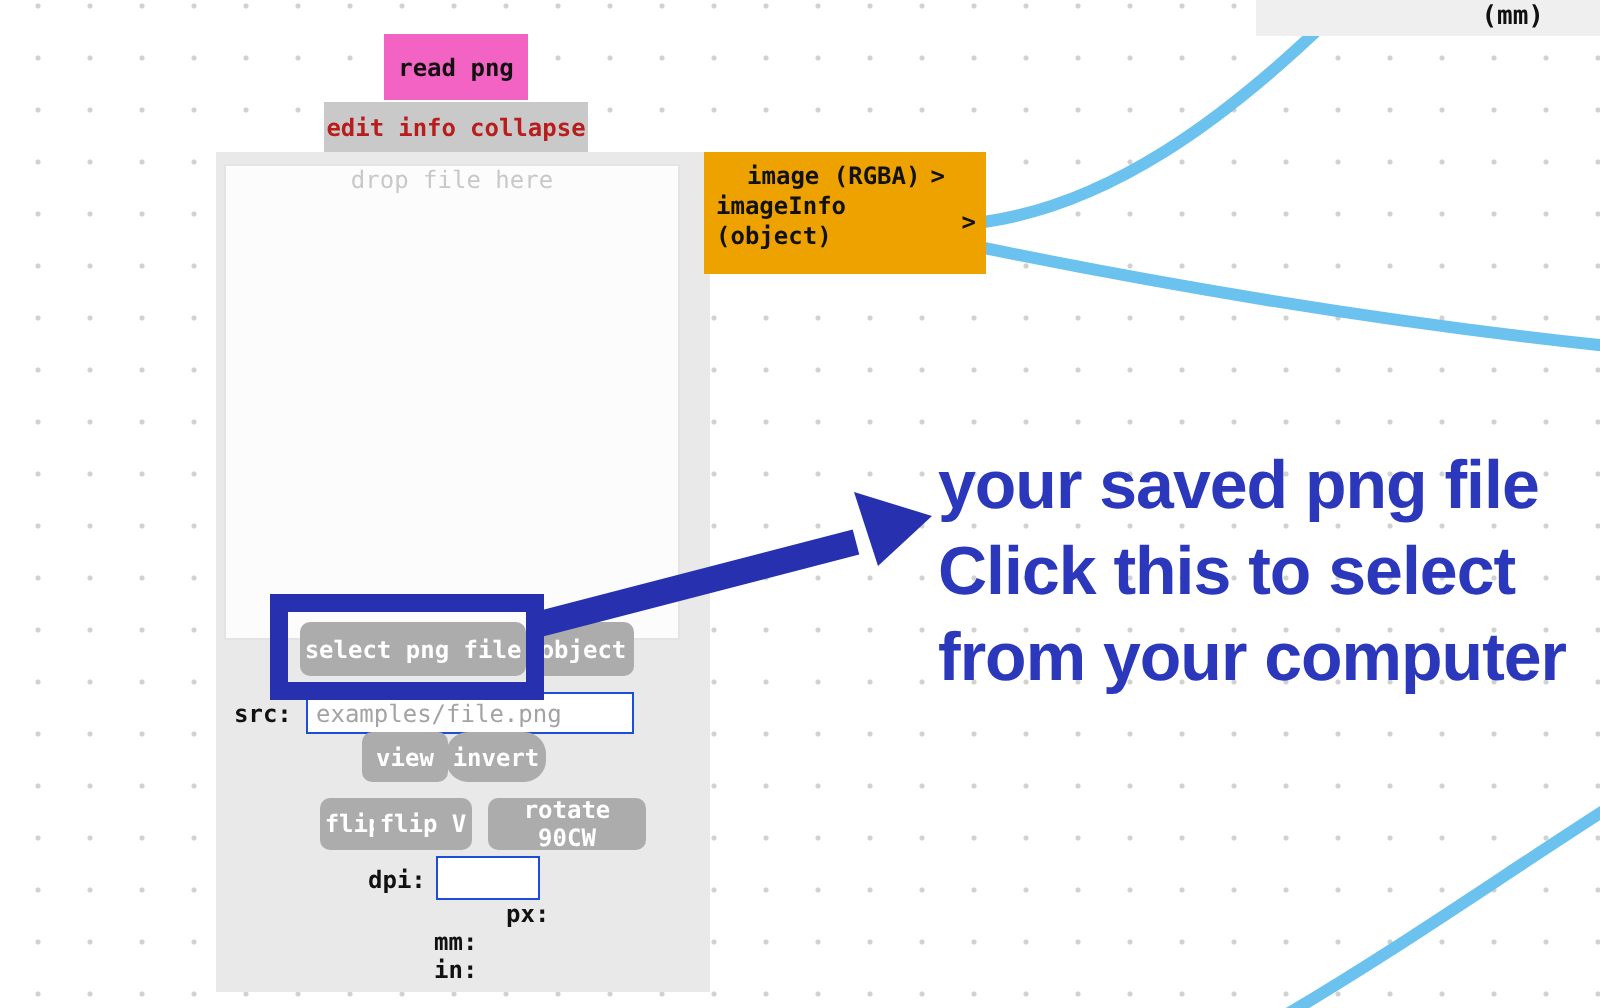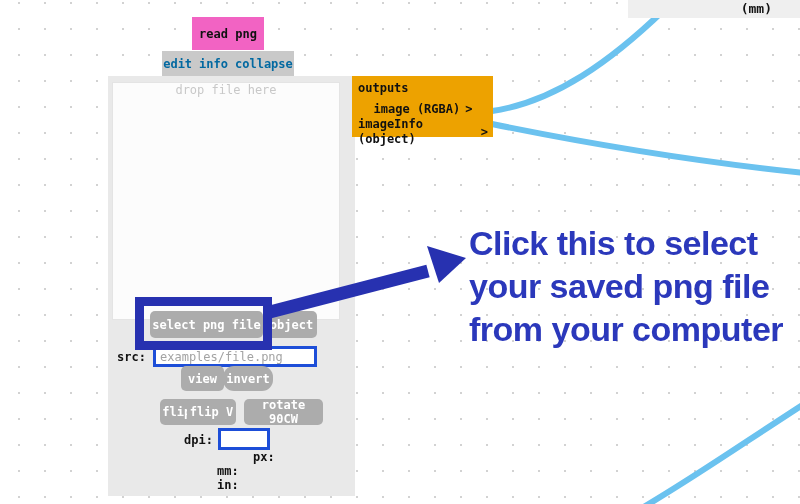--- a/index.html
+++ b/index.html
@@ -25,21 +25,21 @@
   #wires path{stroke:var(--wire);stroke-width:6;fill:none;stroke-linecap:round;pointer-events:stroke;}
   
   .node-header{
     left:192px;top:17px;width:72px;height:33px;z-index:2;
     background:var(--node-header);color:#111;
     font-size:12px;font-weight:bold;
     display:flex;align-items:center;justify-content:center;
   }
   .node-menu{
     left:162px;top:51px;width:132px;height:25px;z-index:2;
-    background:#c9c9c9;color:#0369a1;
+    background:#c9c9c9;color:#b91c1c;
     font-size:12px;font-weight:bold;
     display:flex;align-items:center;justify-content:center;gap:7px;
   }
   .node-panel{left:108px;top:76px;width:247px;height:420px;background:#e9e9e9;z-index:2;}
   .dropzone{
     left:112px;top:82px;width:228px;height:238px;z-index:3;
     background:#fcfcfc;border:1px solid #e4e4e4;
     display:flex;justify-content:center;
     color:#c8c8c8;font-size:12px;
   }
@@ -57,21 +57,21 @@
   .btn-fliph {left:130px;top:399px;width:48px;height:26px;margin-left:30px;}
   .btn-flipv {left:187px;top:399px;width:49px;height:26px;}
   .btn-rotate{left:244px;top:399px;width:79px;height:26px;}
   .fld-label{position:absolute;z-index:3;font-size:12px;font-weight:bold;color:#111;}
   .lb-src{left:117px;top:350px;}
   .lb-dpi{left:184px;top:433px;}
   .lb-px{left:217px;top:450px;padding-left:36px;}
   .lb-mm{left:217px;top:464px;}
   .lb-in{left:217px;top:478px;}
   input.nfield{
-    position:absolute;z-index:3;background:#ffffff;border:3px solid #1d4ed8;
+    position:absolute;z-index:3;background:#ffffff;border:1px solid #1d4ed8;
     font-family:"DejaVu Sans Mono",monospace;font-size:12px;padding:0 4px;
   }
   .in-src{left:153px;top:346px;width:164px;height:21px;color:#a3a3a3;}
   .in-dpi{left:218px;top:428px;width:52px;height:22px;color:#333;}
   
   .outputs{
     left:352px;top:76px;width:141px;height:61px;z-index:2;
     background:var(--outputs-bg);color:#111;font-size:12px;
     padding:5px 5px 0 6px;
   }
@@ -137,21 +137,20 @@
 <button class="gbtn btn-rotate">rotate 90CW</button>
 
 <span class="fld-label lb-dpi">dpi:</span>
 <input class="nfield in-dpi" type="text" value="" style="">
 
 <span class="fld-label lb-px">px:</span>
 <span class="fld-label lb-mm">mm:</span>
 <span class="fld-label lb-in">in:</span>
 
 <div class="abs outputs">
-  <div class="title">outputs</div>
   <div class="port-row">
     <span>image (RGBA)</span>
     <span class="arr">&gt;</span>
   </div>
   <div class="port-row">
     <span>imageInfo (object)</span>
     <span class="arr">&gt;</span>
   </div>
 </div>
 
@@ -160,16 +159,16 @@
 </div>
 
 <div class="abs hl-rect"></div>
 
 <svg id="arrowlayer" class="layer">
   <line class="shaft" x1="266" y1="313" x2="428" y2="271"></line>
   <polygon class="head" points="427,246 466,258 439,283"></polygon>
 </svg>
 
 <div class="abs ann-text">
+  <div>your saved png file</div>
   <div>Click this to select</div>
-  <div>your saved png file</div>
   <div>from your computer</div>
 </div>
 
 </body></html>

